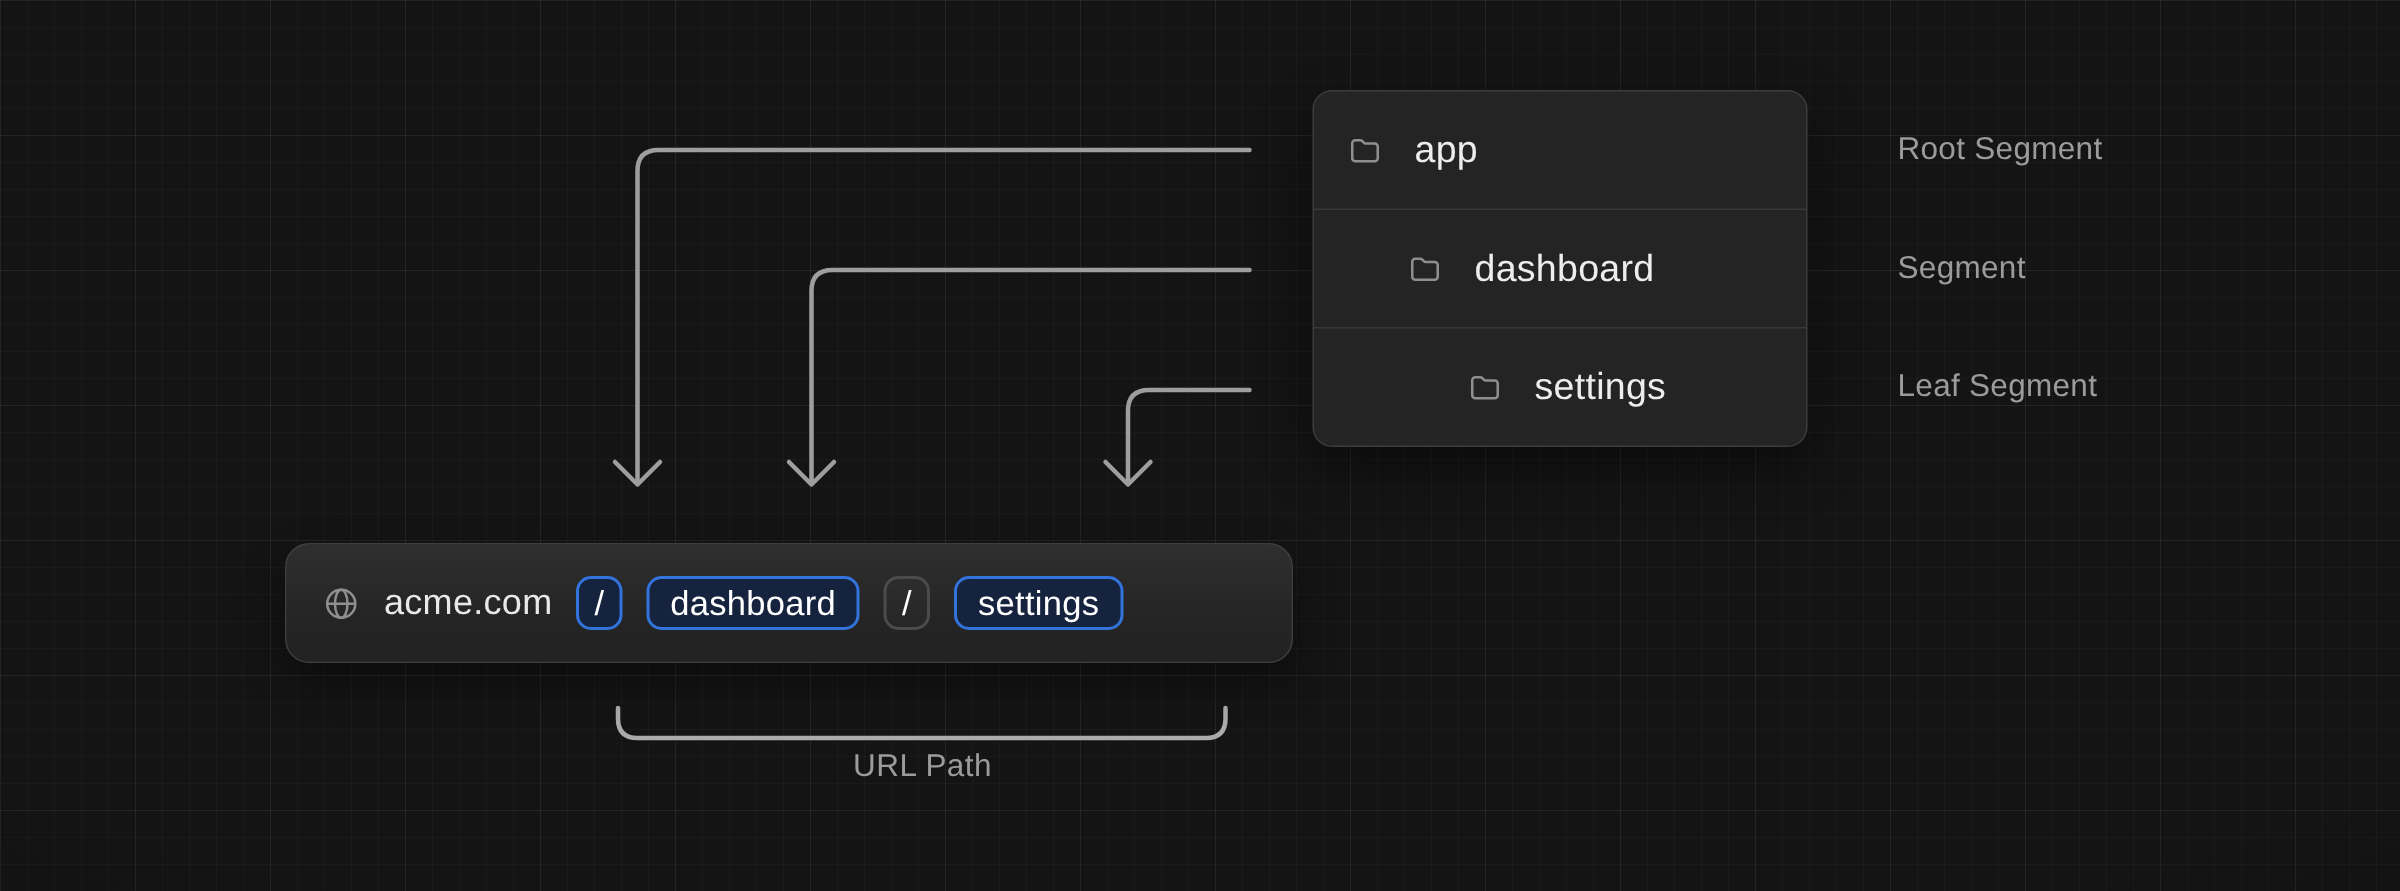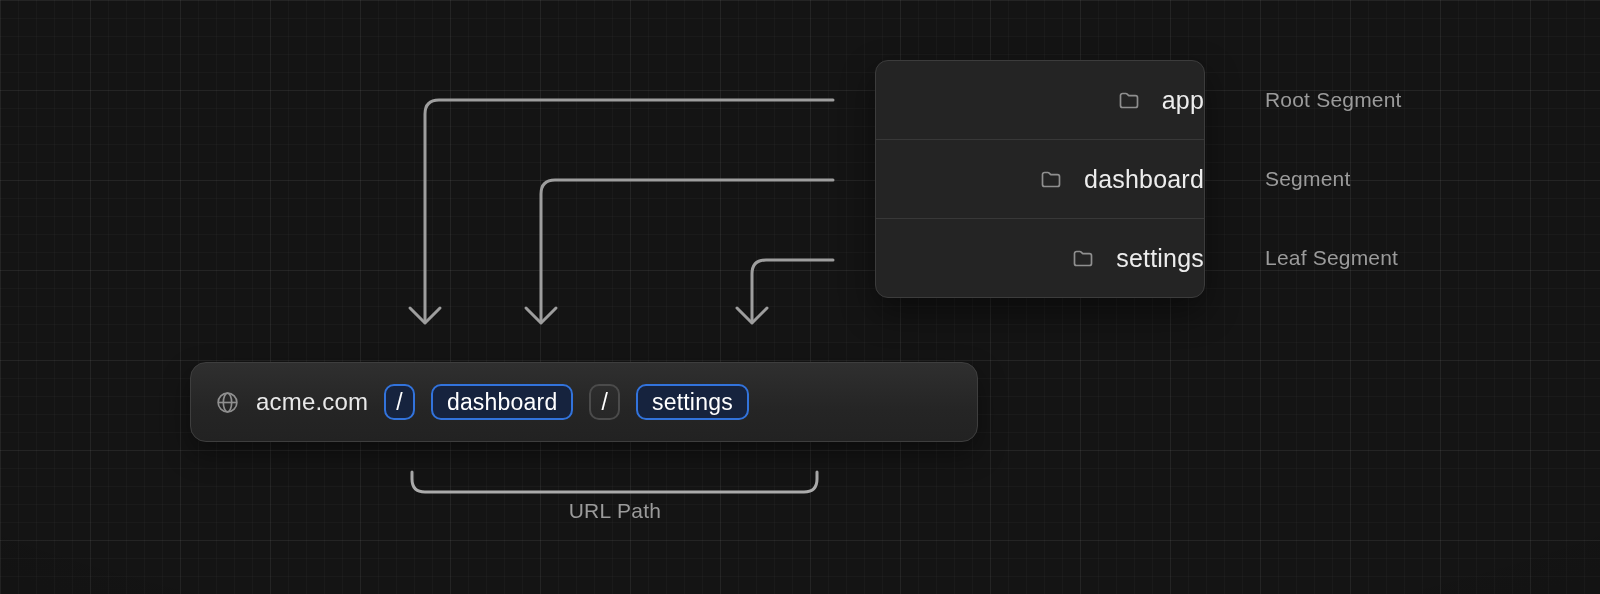--- a/index.html
+++ b/index.html
@@ -28,37 +28,37 @@
   .bracket{fill:none;stroke:var(--bracket-color,#ababab);stroke-width:3;stroke-linecap:round;stroke-linejoin:round;}
 
   
   .tree-panel{
     position:absolute;left:875px;top:60px;width:330px;height:238px;
     background:var(--panel-bg,#242424);
     border:1px solid #3c3c3c;border-radius:13px;
     box-shadow:0 14px 34px rgba(0,0,0,0.45);
     display:flex;flex-direction:column;overflow:hidden;z-index:2;
   }
-  .tree-row{flex:1;display:flex;align-items:center;gap:21px;justify-content:flex-end;}
+  .tree-row{flex:1;display:flex;align-items:center;gap:21px;}
   .tree-row.divided{border-bottom:1px solid #383838;}
   .tree-row.lvl0{padding-left:22px;}
   .tree-row.lvl1{padding-left:62px;}
   .tree-row.lvl2{padding-left:102px;}
   .tree-label{font-size:25px;color:#ededed;letter-spacing:0.2px;}
   .folder-ic{width:24px;height:24px;flex:0 0 auto;stroke:var(--icon-color,#8f8f8f);fill:none;stroke-width:1.7;stroke-linejoin:round;stroke-linecap:round;}
 
   
   .annotation{
     position:absolute;left:1265px;transform:translateY(-50%);
     color:var(--label-color,#9b9b9b);font-size:21px;letter-spacing:0.2px;white-space:nowrap;
   }
 
   
   .url-bar{
-    position:absolute;left:190px;top:362px;width:788px;height:80px;
+    position:absolute;left:190px;top:362px;width:672px;height:80px;
     border-radius:16px;
     background:linear-gradient(180deg,#2f2f2f 0%,#252525 60%,#222222 100%);
     border:1px solid #3e3e3e;
     box-shadow:0 12px 28px rgba(0,0,0,0.4);
     display:flex;align-items:center;padding:0 24px;gap:16px;z-index:2;
   }
   .globe-ic{width:25px;height:25px;flex:0 0 auto;stroke:var(--icon-color,#8f8f8f);fill:none;stroke-width:1.6;}
   .domain{font-size:24px;color:#e9e9e9;letter-spacing:0.2px;}
   .chip{
     height:36px;border-radius:10px;border:2px solid;

